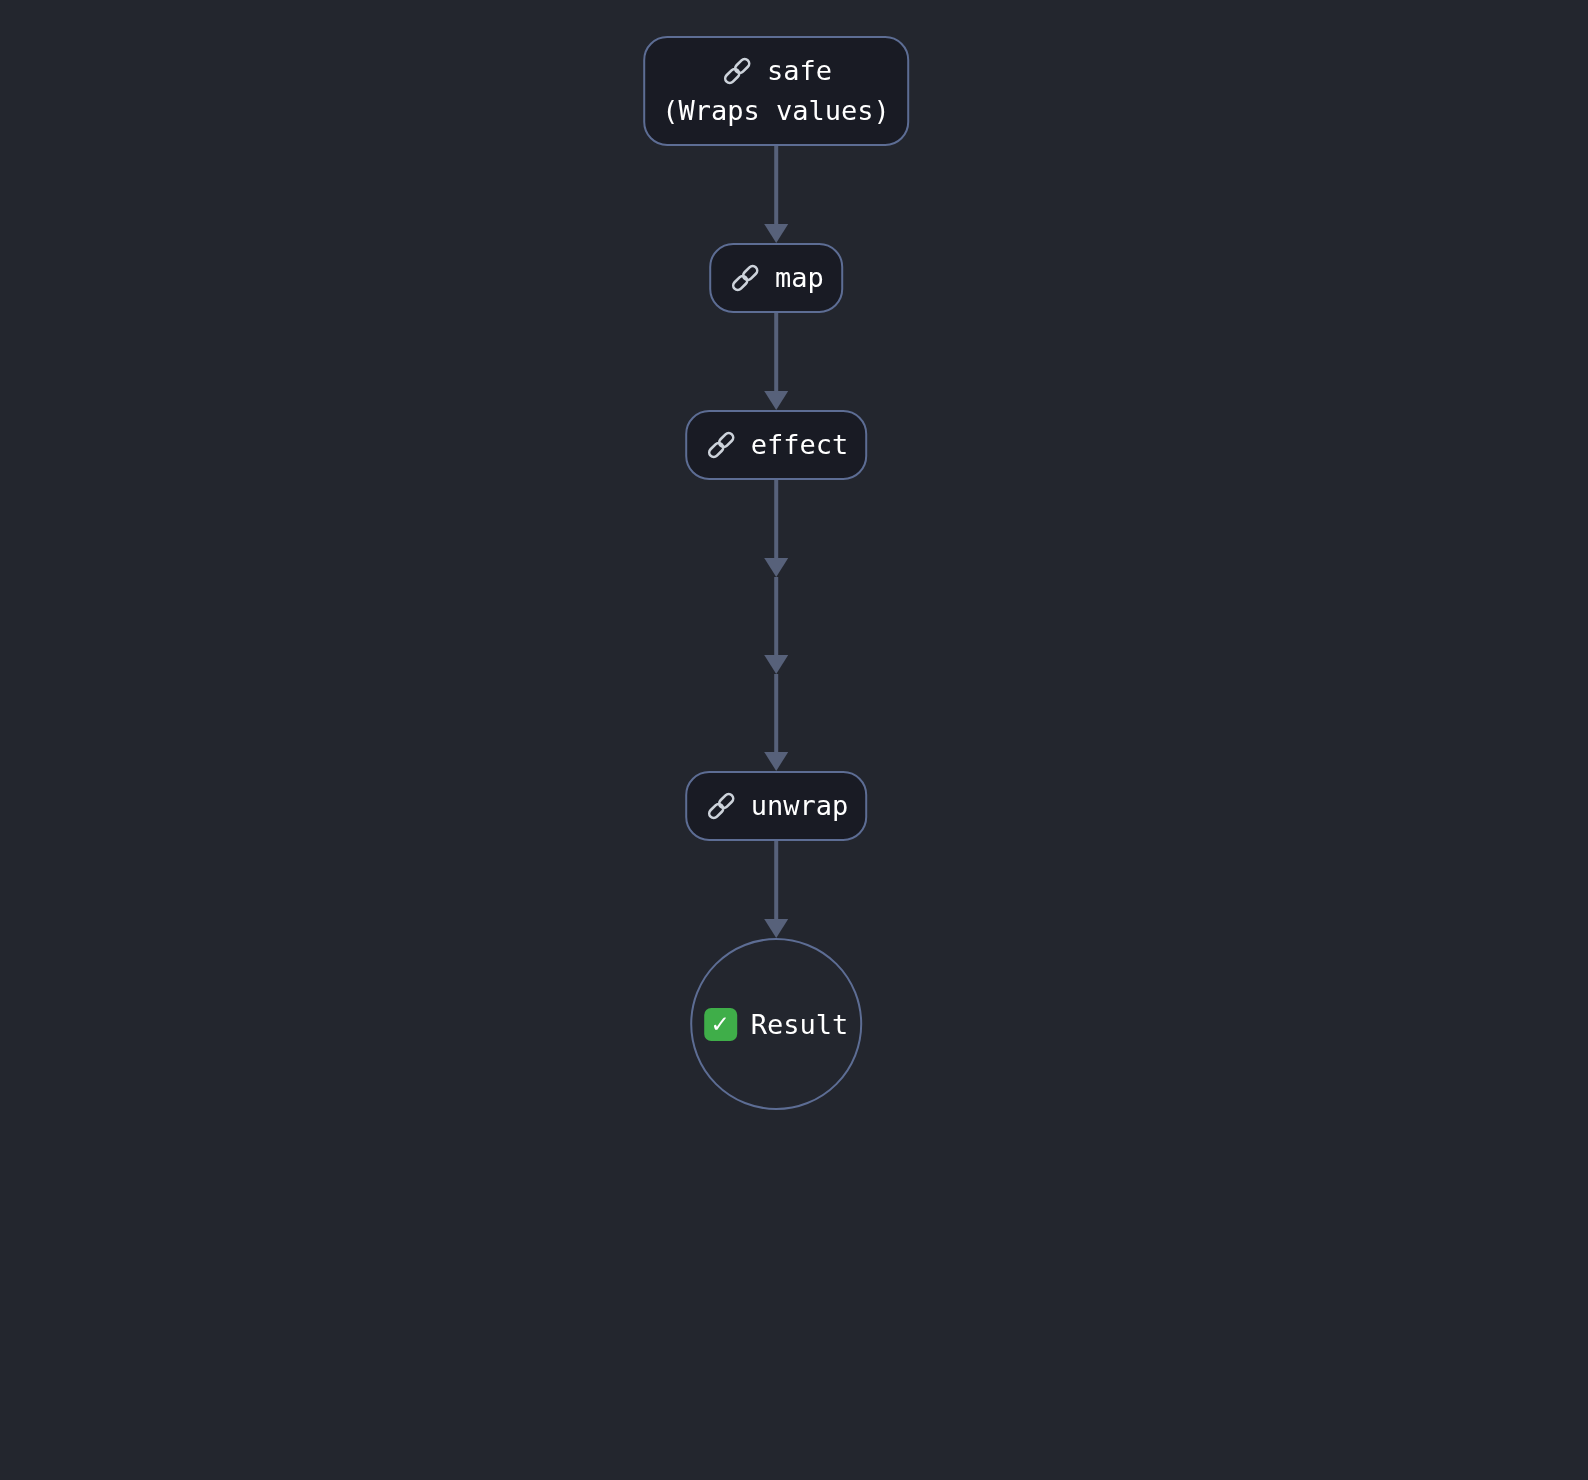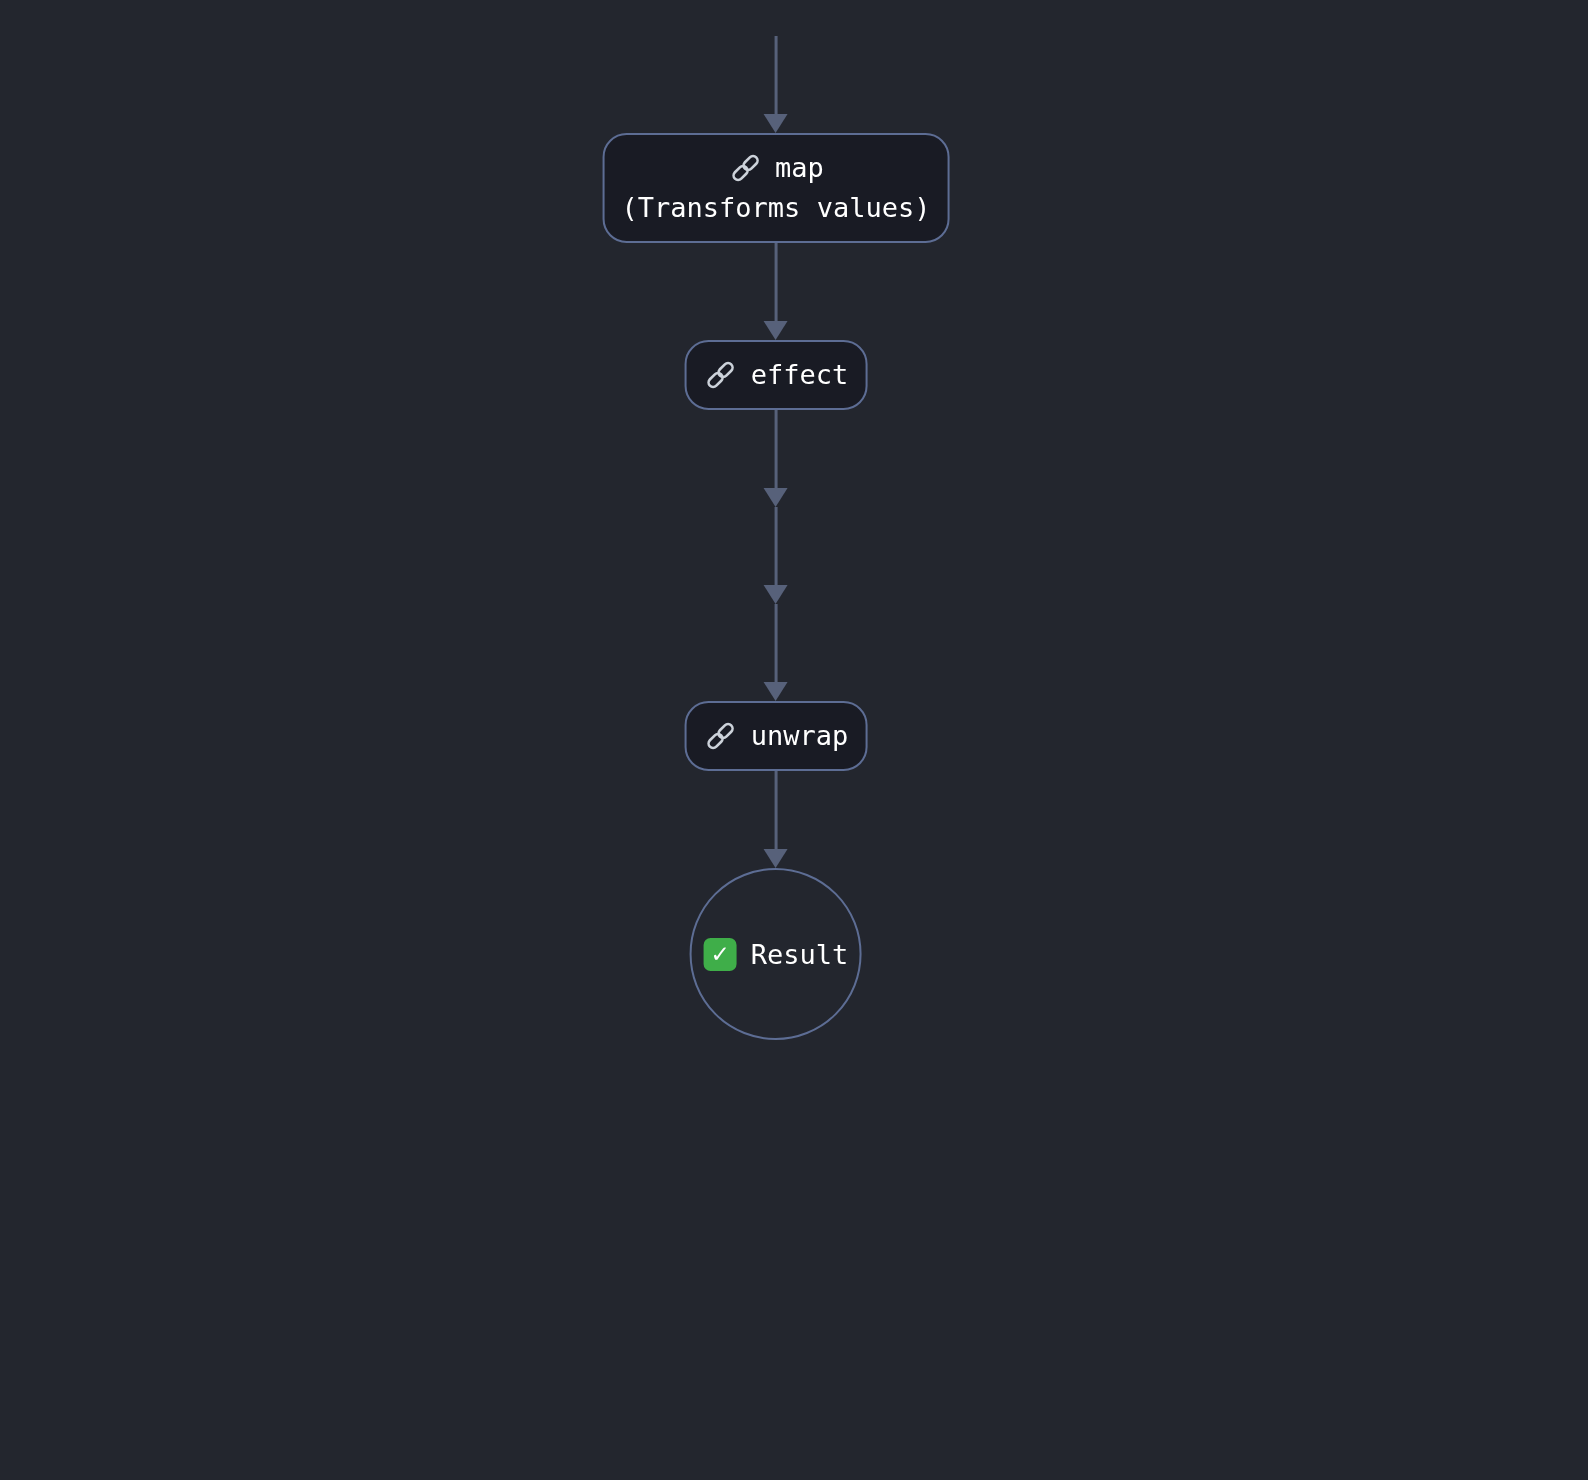--- a/index.html
+++ b/index.html
@@ -59,39 +59,52 @@
     display:flex;align-items:center;justify-content:center;
     color:#ffffff;font-size:23px;font-weight:bold;
     font-family:"DejaVu Sans","Liberation Sans",sans-serif;
   }
 </style>
 </head>
 <body>
 
 <div class="flow">
 
+  <div class="node">
+    <div class="node-title">
+      <span>
+        <svg class="link-svg" width="34" height="32" viewBox="0 0 32 32">
+          <g fill="none" stroke="#ccd2da" stroke-width="2.6">
+            <rect x="3" y="16.5" width="16" height="9" rx="4.5" transform="rotate(-45 11 21)"></rect>
+            <rect x="13" y="6.5" width="16" height="9" rx="4.5" transform="rotate(-45 21 11)"></rect>
+          </g>
+        </svg>
+      </span>
+      <span>safe</span>
+    </div>
+    <div class="node-desc">(Wraps values)</div>
+  </div>
 
   <div class="arrow">
     <div class="arrow-line"></div>
     <div class="arrow-head"></div>
   </div>
 
   <div class="node">
     <div class="node-title">
       <span>
         <svg class="link-svg" width="34" height="32" viewBox="0 0 32 32">
           <g fill="none" stroke="#ccd2da" stroke-width="2.6">
             <rect x="3" y="16.5" width="16" height="9" rx="4.5" transform="rotate(-45 11 21)"></rect>
             <rect x="13" y="6.5" width="16" height="9" rx="4.5" transform="rotate(-45 21 11)"></rect>
           </g>
         </svg>
       </span>
       <span>map</span>
     </div>
-    <div class="node-desc">(Transforms values)</div>
   </div>
 
   <div class="arrow">
     <div class="arrow-line"></div>
     <div class="arrow-head"></div>
   </div>
 
   <div class="node">
     <div class="node-title">
       <span>

